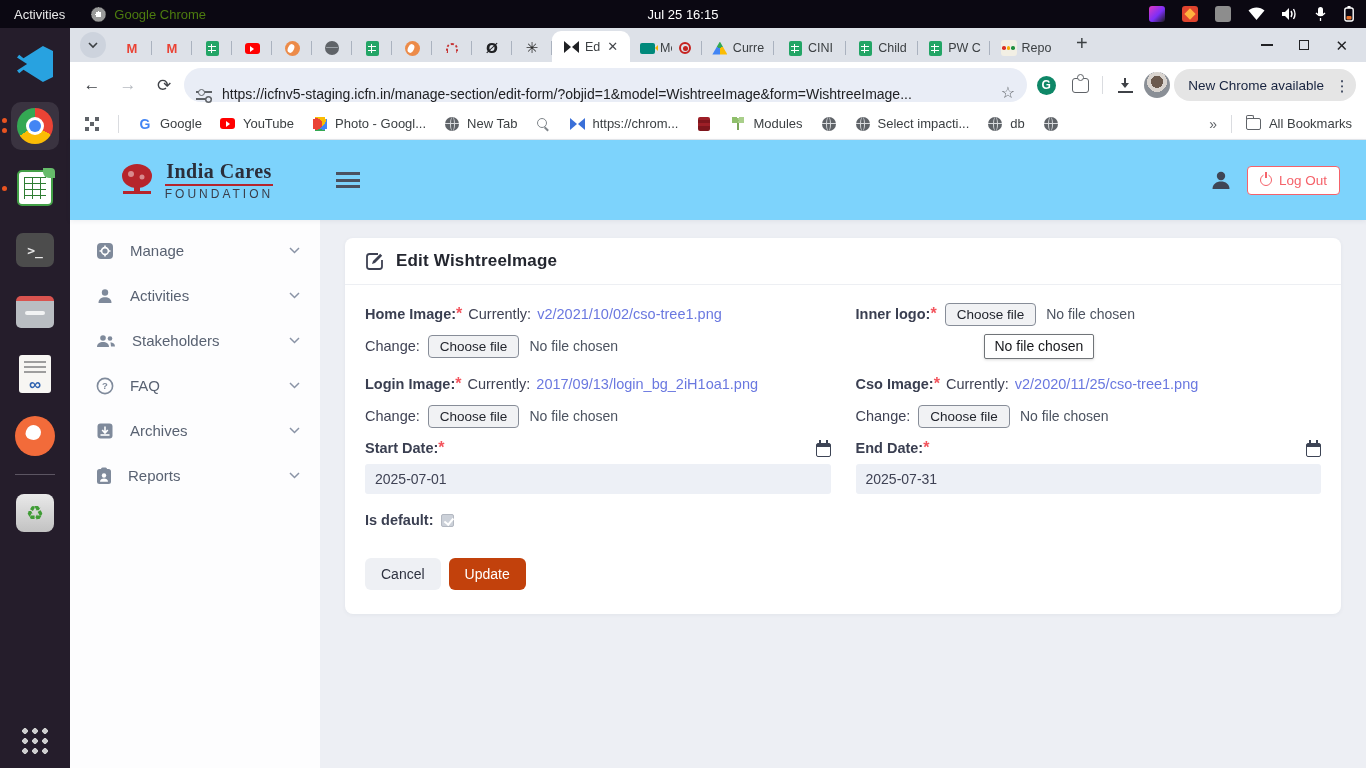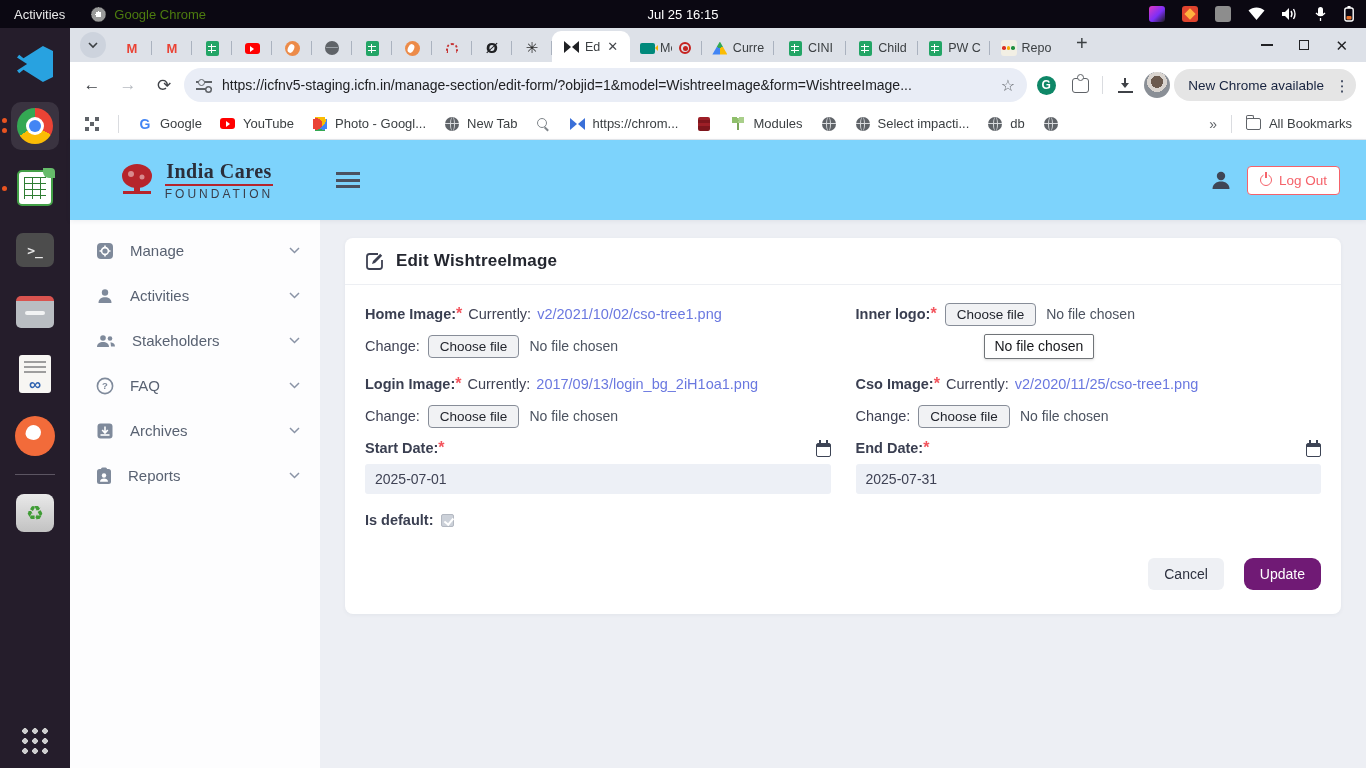--- a/index.html
+++ b/index.html
@@ -103,21 +103,21 @@
   .fav-rec { width:12px; height:12px; border:2px solid #c5221f; border-radius:50%; position:relative; }
   .fav-rec:before { content:""; position:absolute; inset:1.5px; background:#c5221f; border-radius:50%; }
   .fav-drive { width:15px; height:13px; background:conic-gradient(from 180deg,#4285f4 0 33%,#34a853 33% 66%,#fbbc04 66%); clip-path:polygon(50% 0,100% 100%,0 100%); }
   .fav-repo { width:16px; height:16px; border-radius:3px; background:#f2efe4; display:flex; align-items:center; justify-content:center; gap:1px; }
   .fav-repo i { width:3.5px; height:3.5px; border-radius:50%; }
 
   
   .toolbar { height:46px; background:#fff; display:flex; align-items:center; padding:0 10px 0 6px; gap:4px; flex:0 0 auto; }
   .nav-btn { width:32px; height:32px; display:flex; align-items:center; justify-content:center; font-size:17px; color:#3f4247; border-radius:50%; }
   .nav-btn.disabled { color:#b6bac0; }
-  .omnibox { flex:1; height:34px; background:#e9edf6; border-radius:17px; display:flex; align-items:center; padding:0 12px; gap:10px; min-width:0; }
+  .omnibox { flex:1; height:34px; background:#e9edf6; border-radius:17px; display:flex; align-items:flex-end; padding:0 12px; gap:10px; min-width:0; }
   .tune-ico { width:16px; height:14px; position:relative; flex:0 0 auto; }
   .tune-ico:before { content:""; position:absolute; left:0; right:0; top:3px; height:1.8px; background:#5f6368; box-shadow:0 7px 0 #5f6368; }
   .tune-ico:after { content:""; position:absolute; top:1px; left:2px; width:5px; height:5px; border-radius:50%; background:#e9edf6; border:1.5px solid #5f6368; box-shadow:7px 7px 0 -1.5px #e9edf6,7px 7px 0 0 #5f6368; }
   .url-text { flex:1; font-size:14px; color:#202124; white-space:nowrap; overflow:hidden; }
   .star-ico { color:#5f6368; font-size:16px; flex:0 0 auto; }
   .ext-ico { width:30px; height:30px; display:flex; align-items:center; justify-content:center; }
   .grammarly { width:19px; height:19px; border-radius:50%; background:#0e8767; color:#fff; font:bold 12px "Liberation Sans",sans-serif; display:flex; align-items:center; justify-content:center; }
   .puzzle { width:17px; height:15px; position:relative; border:1.8px solid #5f6368; border-radius:3px; }
   .puzzle:before { content:""; position:absolute; top:-5px; left:4px; width:5px; height:5px; border-radius:50%; border:1.8px solid #5f6368; background:#fff; }
   .tb-sep { width:1px; height:18px; background:#dadce0; margin:0 3px; }
@@ -203,24 +203,24 @@
   .file-status { margin-left:10px; color:#4c5360; font-size:14px; white-space:nowrap; }
   .inner-logo-row { position:relative; }
   .tooltip { position:absolute; left:128px; top:33px; background:#fff; border:1px solid #707478; border-radius:2px; padding:3px 10px 4px; font-size:14px; color:#17181c; box-shadow:0 1px 3px rgba(0,0,0,.15); z-index:3; white-space:nowrap; }
   .date-label-row { display:flex; align-items:flex-end; justify-content:space-between; margin-top:10px; margin-bottom:7px; }
   .cal-ico { width:15px; height:14px; border:1.8px solid #3d4455; border-radius:2px; position:relative; background:linear-gradient(#3d4455 3px,transparent 3px); }
   .cal-ico:before { content:""; position:absolute; top:-4px; left:2px; width:2px; height:3px; background:#3d4455; box-shadow:7px 0 0 #3d4455; }
   .date-input { width:100%; height:30px; background:#edf0f6; border:none; border-radius:3px; padding:0 10px; font-size:14px; color:#3f4254; font-family:"Liberation Sans",sans-serif; }
   .isdefault-row { margin-top:18px; display:flex; align-items:center; }
   .checkbox { width:13px; height:13px; margin-left:8px; background:#ccd1d9; border:1px solid #b3b8c1; border-radius:2px; position:relative; }
   .checkbox.checked:before { content:""; position:absolute; left:4px; top:1px; width:3.5px; height:7px; border:solid #fff; border-width:0 2px 2px 0; transform:rotate(40deg); }
-  .btn-row { display:flex; justify-content:flex-end; gap:20px; margin-top:30px; }
+  .btn-row { display:flex; justify-content:flex-start; gap:8px; margin-top:30px; }
   .btn { border:none; border-radius:6px; padding:8px 16px; font-size:14px; font-family:"Liberation Sans",sans-serif; }
   .btn-cancel { background:#eef0f4; color:#2e3240; }
-  .btn-update { background:#701a75; color:#fff;border-radius:9px; }
+  .btn-update { background:#c2410c; color:#fff; }
 </style>
 </head>
 <body>
 
 <div class="screen">
 
   <div class="gnome-bar">
     <div class="gb-left">
       <span>Activities</span>
       <span class="gb-app">

